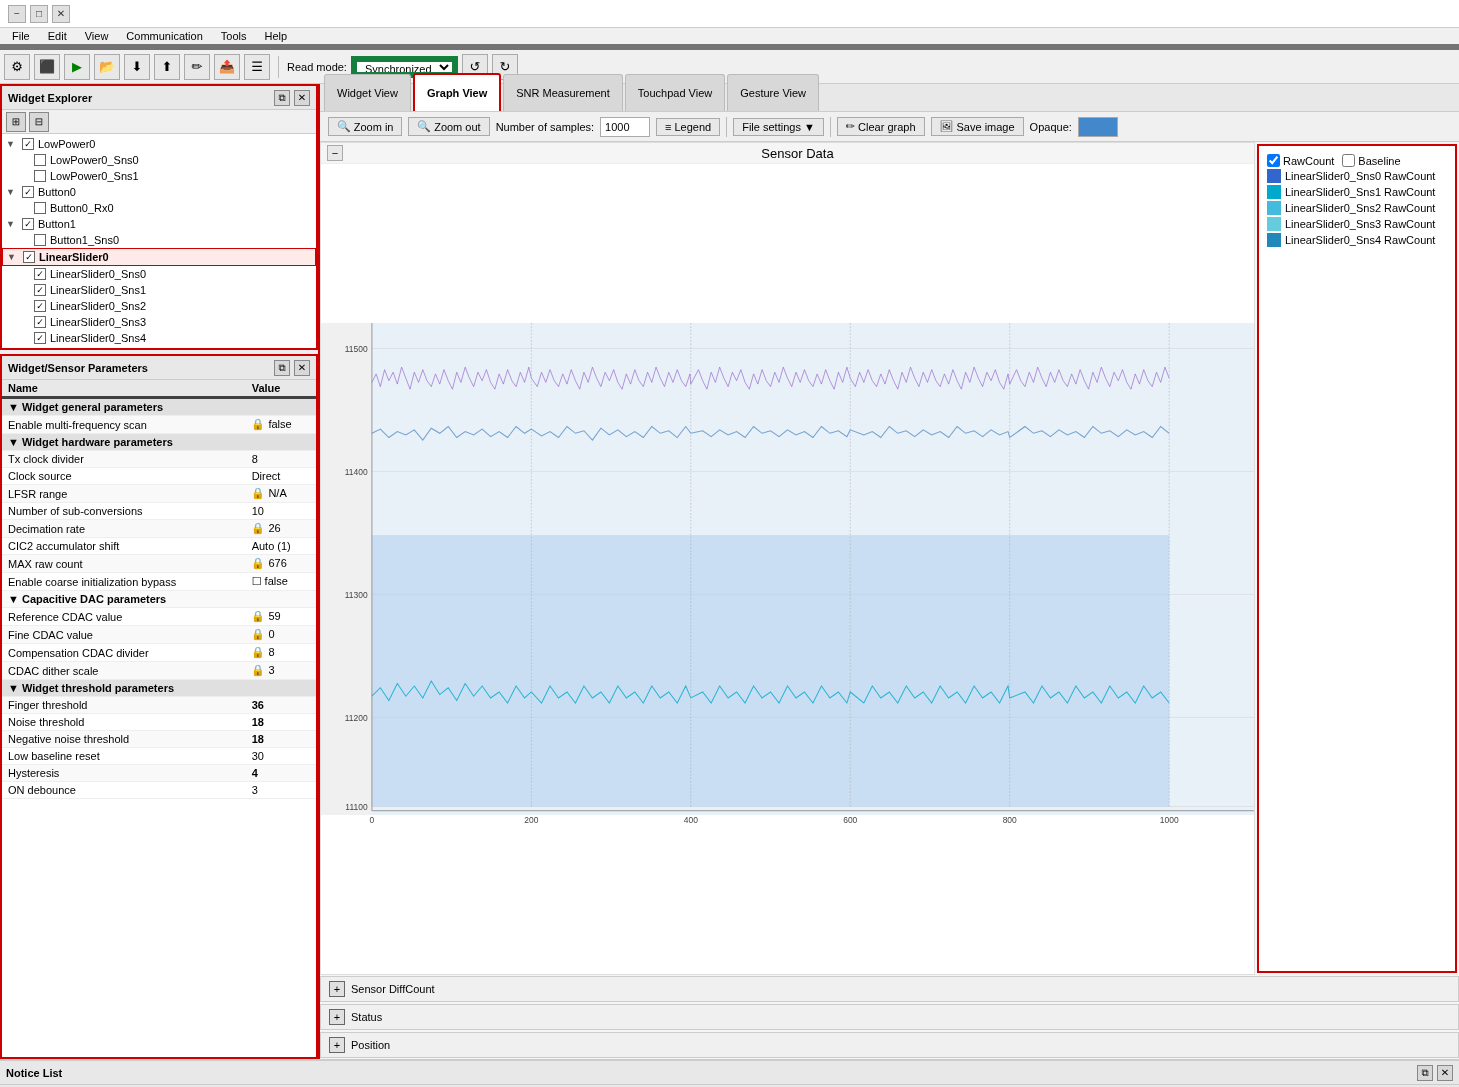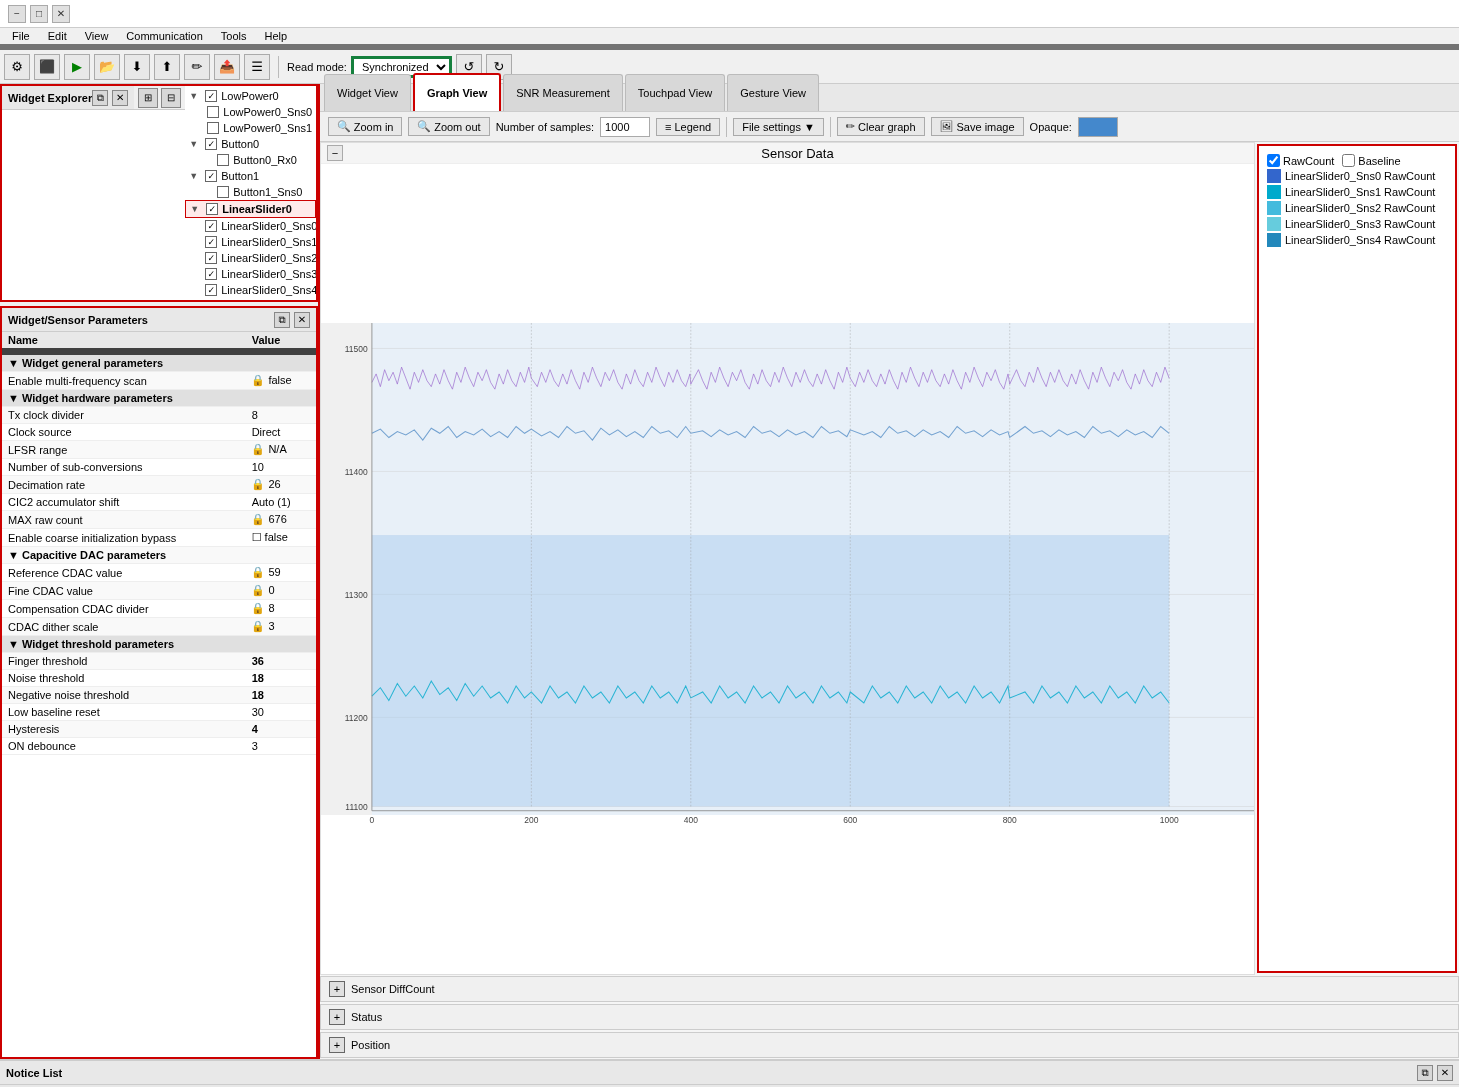--- a/index.html
+++ b/index.html
@@ -12,21 +12,21 @@
 
     
     #menu-bar { background: #f0f0f0; border-bottom: 6px solid #737373; height: 22px; display: flex; align-items: center; padding: 0 4px; gap: 2px; }
     .menu-item { padding: 2px 8px; cursor: pointer; font-size: 11px; }
 
     
     #toolbar { background: #f0f0f0; border-bottom: 1px solid #ccc; height: 34px; display: flex; align-items: center; padding: 0 4px; gap: 4px; }
     .toolbar-btn { width: 26px; height: 26px; border: 1px solid #aaa; background: #e8e8e8; cursor: pointer; display: flex; align-items: center; justify-content: center; font-size: 13px; }
     .toolbar-sep { width: 1px; height: 22px; background: #bbb; margin: 0 4px; }
     .toolbar-label { font-size: 11px; }
-    .toolbar-select { height: 22px; font-size: 11px; border: 3px solid #15803d; padding: 0 4px; background: #fff; }
+    .toolbar-select { height: 22px; font-size: 11px; border: 6px solid #15803d; padding: 0 4px; background: #fff; }
     .undo-btn { width: 26px; height: 26px; border: 1px solid #aaa; background: #e8e8e8; cursor: pointer; display: flex; align-items: center; justify-content: center; }
 
     
     #main { display: flex; height: calc(1087px - 28px - 22px - 34px - 28px); }
 
     
     #left-panel { width: 320px; display: flex; flex-direction: column; border-right: 2px solid #c00; }
 
     
     #widget-explorer { flex: 0 0 350px; border-bottom: 1px solid #ccc; background: #fff; display: flex; flex-direction: column; border: 2px solid #c00; }
@@ -36,21 +36,21 @@
     .tree-item.selected { background: #c8ddf0; }
     .tree-indent1 { padding-left: 16px; }
     .tree-check { width: 12px; height: 12px; border: 1px solid #666; background: #fff; display: inline-flex; align-items: center; justify-content: center; font-size: 9px; flex-shrink: 0; }
     .tree-check.checked { background: #fff; }
 
     
     #params-panel { flex: 1; background: #fff; display: flex; flex-direction: column; border: 2px solid #c00; margin-top: 4px; }
     #params-header { background: #e8e8e8; border-bottom: 1px solid #ccc; height: 24px; display: flex; align-items: center; justify-content: space-between; padding: 0 6px; }
     #params-table { flex: 1; overflow-y: auto; }
     table.params { width: 100%; border-collapse: collapse; }
-    table.params th { background: #e8e8e8; border-bottom: 7px solid #404040; padding: 2px 6px; text-align: left; font-weight: bold; font-size: 11px; position: sticky; top: 0; }
+    table.params th { background: #e8e8e8; border-bottom: 3px solid #404040; padding: 2px 6px; text-align: left; font-weight: bold; font-size: 11px; position: sticky; top: 0; }
     table.params td { padding: 2px 6px; border-bottom: 1px solid #eee; font-size: 11px; }
     table.params tr:nth-child(even) { background: #f9f9f9; }
     .param-section { background: #e0e0e0; font-weight: bold; }
     .param-section td { padding: 3px 6px; }
 
     
     #right-panel { flex: 1; display: flex; flex-direction: column; background: #f5f5f5; }
 
     
     #tabs { background: #e8e8e8; border-bottom: 1px solid #ccc; height: 28px; display: flex; align-items: flex-end; padding: 0 4px; gap: 2px; }
@@ -123,21 +123,21 @@
     <option>Continuous</option>
   </select>
   <div class="undo-btn" style="border:1px solid #aaa; padding: 0 6px; font-size:13px;">↺</div>
   <div class="undo-btn" style="border:1px solid #aaa; padding: 0 6px; font-size:13px;">↻</div>
 </div>
 
 <div id="main">
 
   <div id="left-panel" style="width:320px; display:flex; flex-direction:column; gap:0;">
 
-    <div id="widget-explorer" style="flex:0 0 auto; border:2px solid #c00; background:#fff; display:flex; flex-direction:row; max-height:350px;">
+    <div id="widget-explorer" style="flex:0 0 auto; border:2px solid #c00; background:#fff; display:flex; flex-direction:column; max-height:350px;">
       <div id="widget-explorer-header" style="background:#e8e8e8; border-bottom:1px solid #ccc; height:24px; display:flex; align-items:center; justify-content:space-between; padding:0 6px;">
         <span style="font-weight:bold;">Widget Explorer</span>
         <div class="panel-ctrl">
           <div class="panel-ctrl-btn">⧉</div>
           <div class="panel-ctrl-btn">✕</div>
         </div>
       </div>
       <div style="background:#f0f0f0; border-bottom:1px solid #ccc; height:24px; display:flex; align-items:center; padding:0 4px; gap:3px;">
         <div class="panel-ctrl-btn" style="width:20px; height:20px;">⊞</div>
         <div class="panel-ctrl-btn" style="width:20px; height:20px;">⊟</div>

